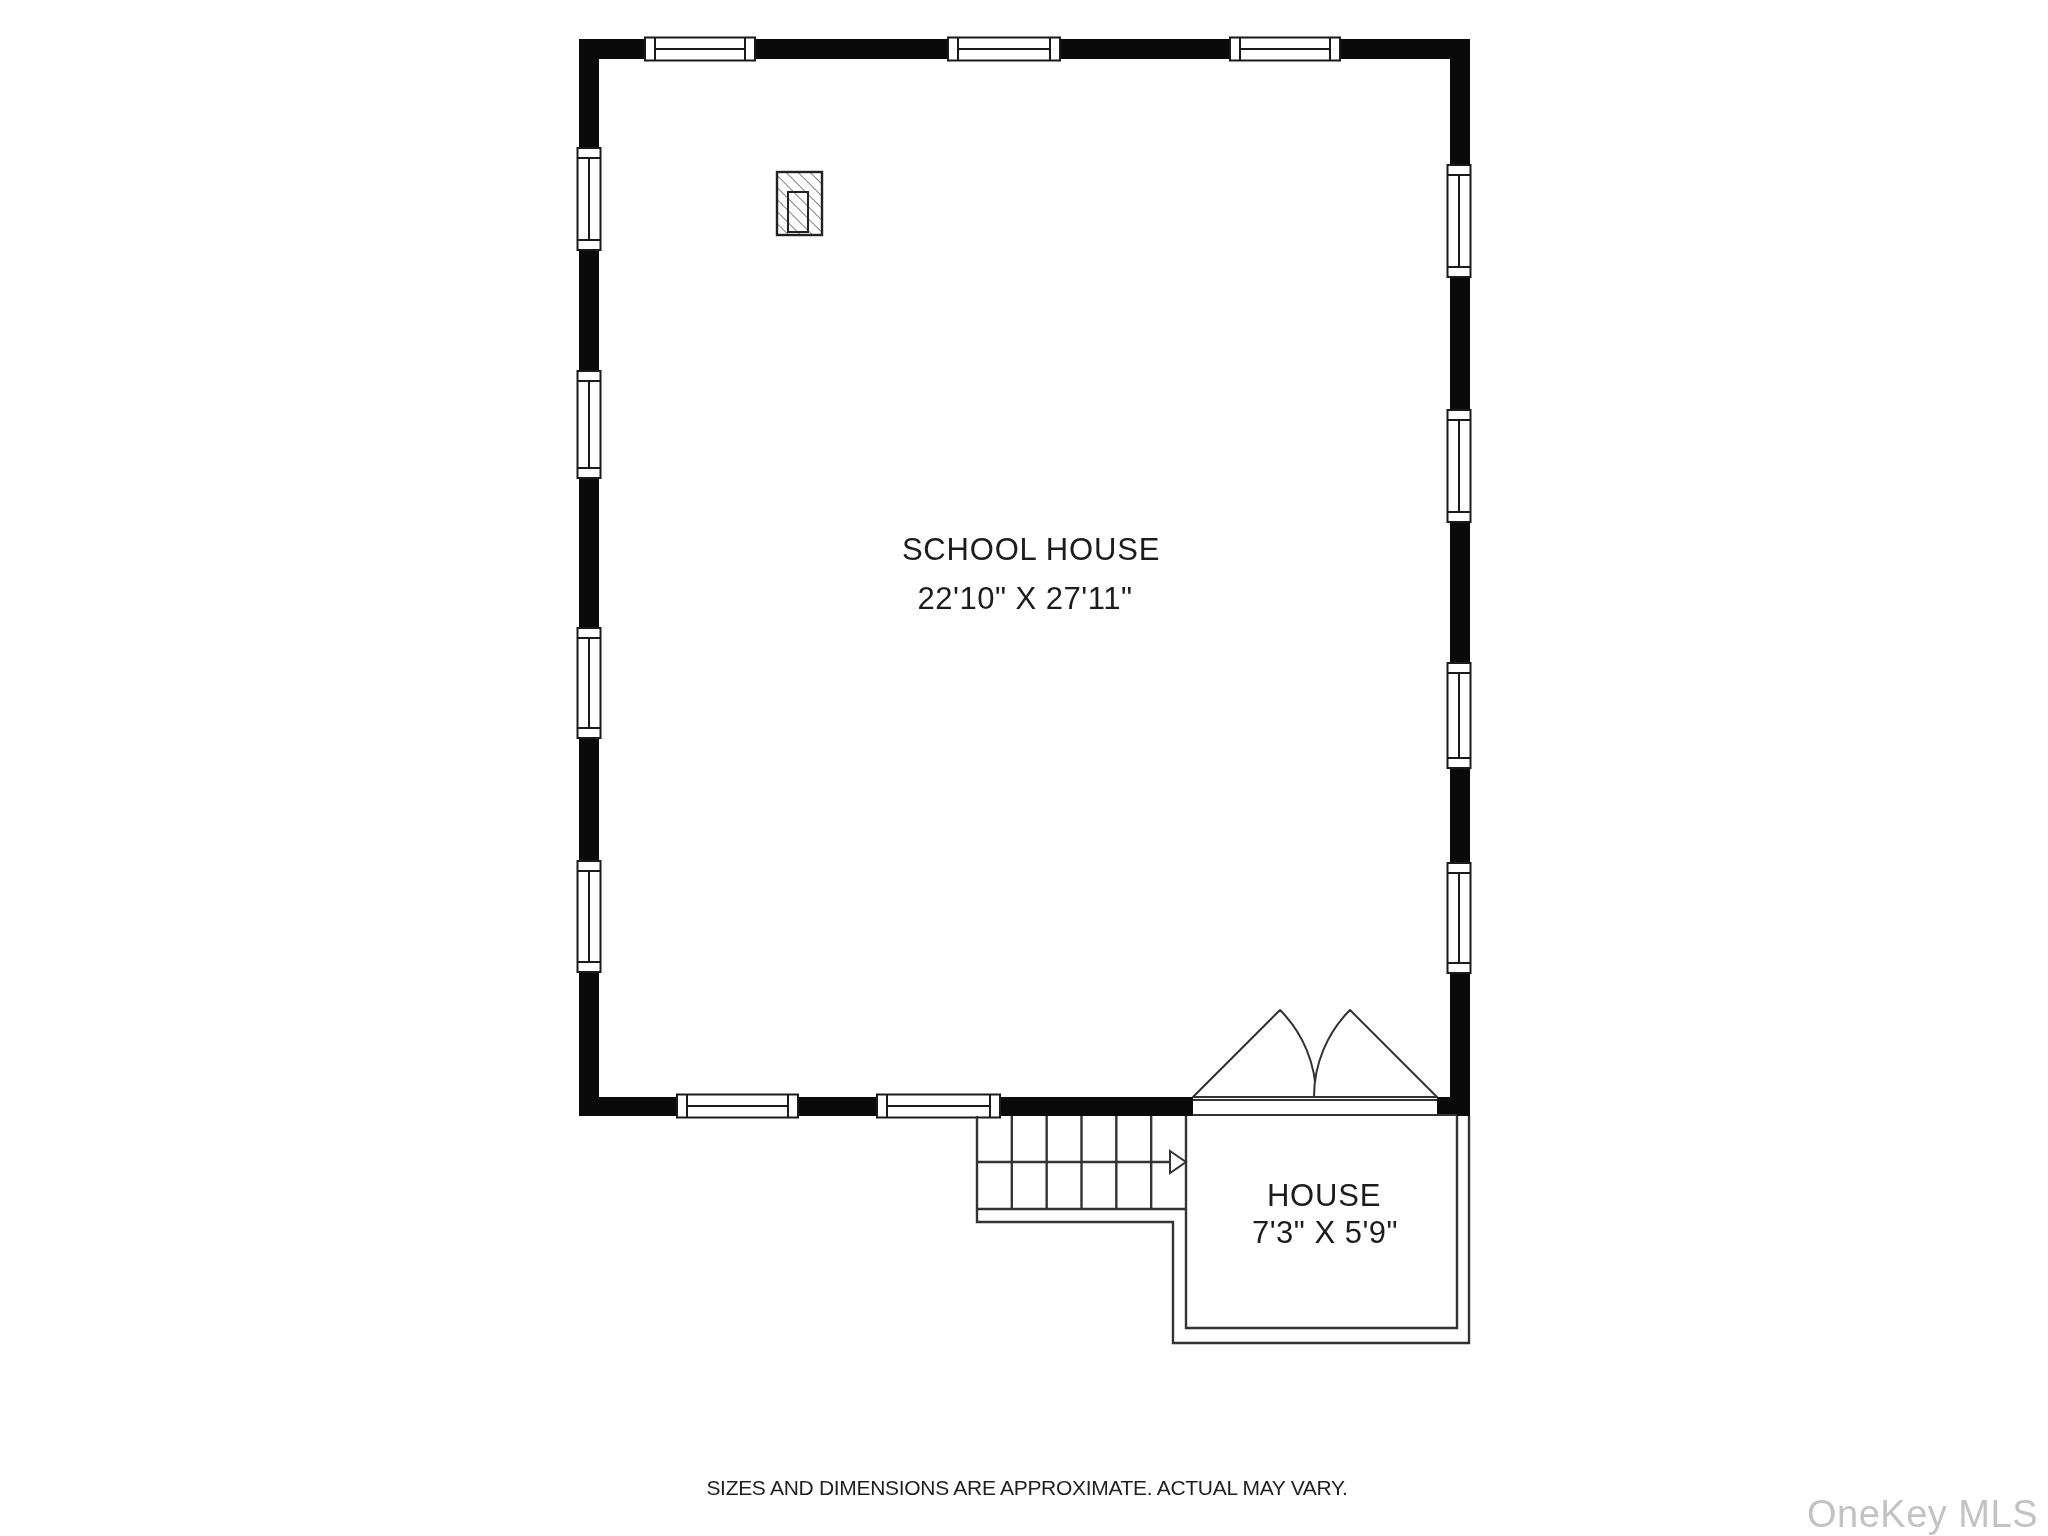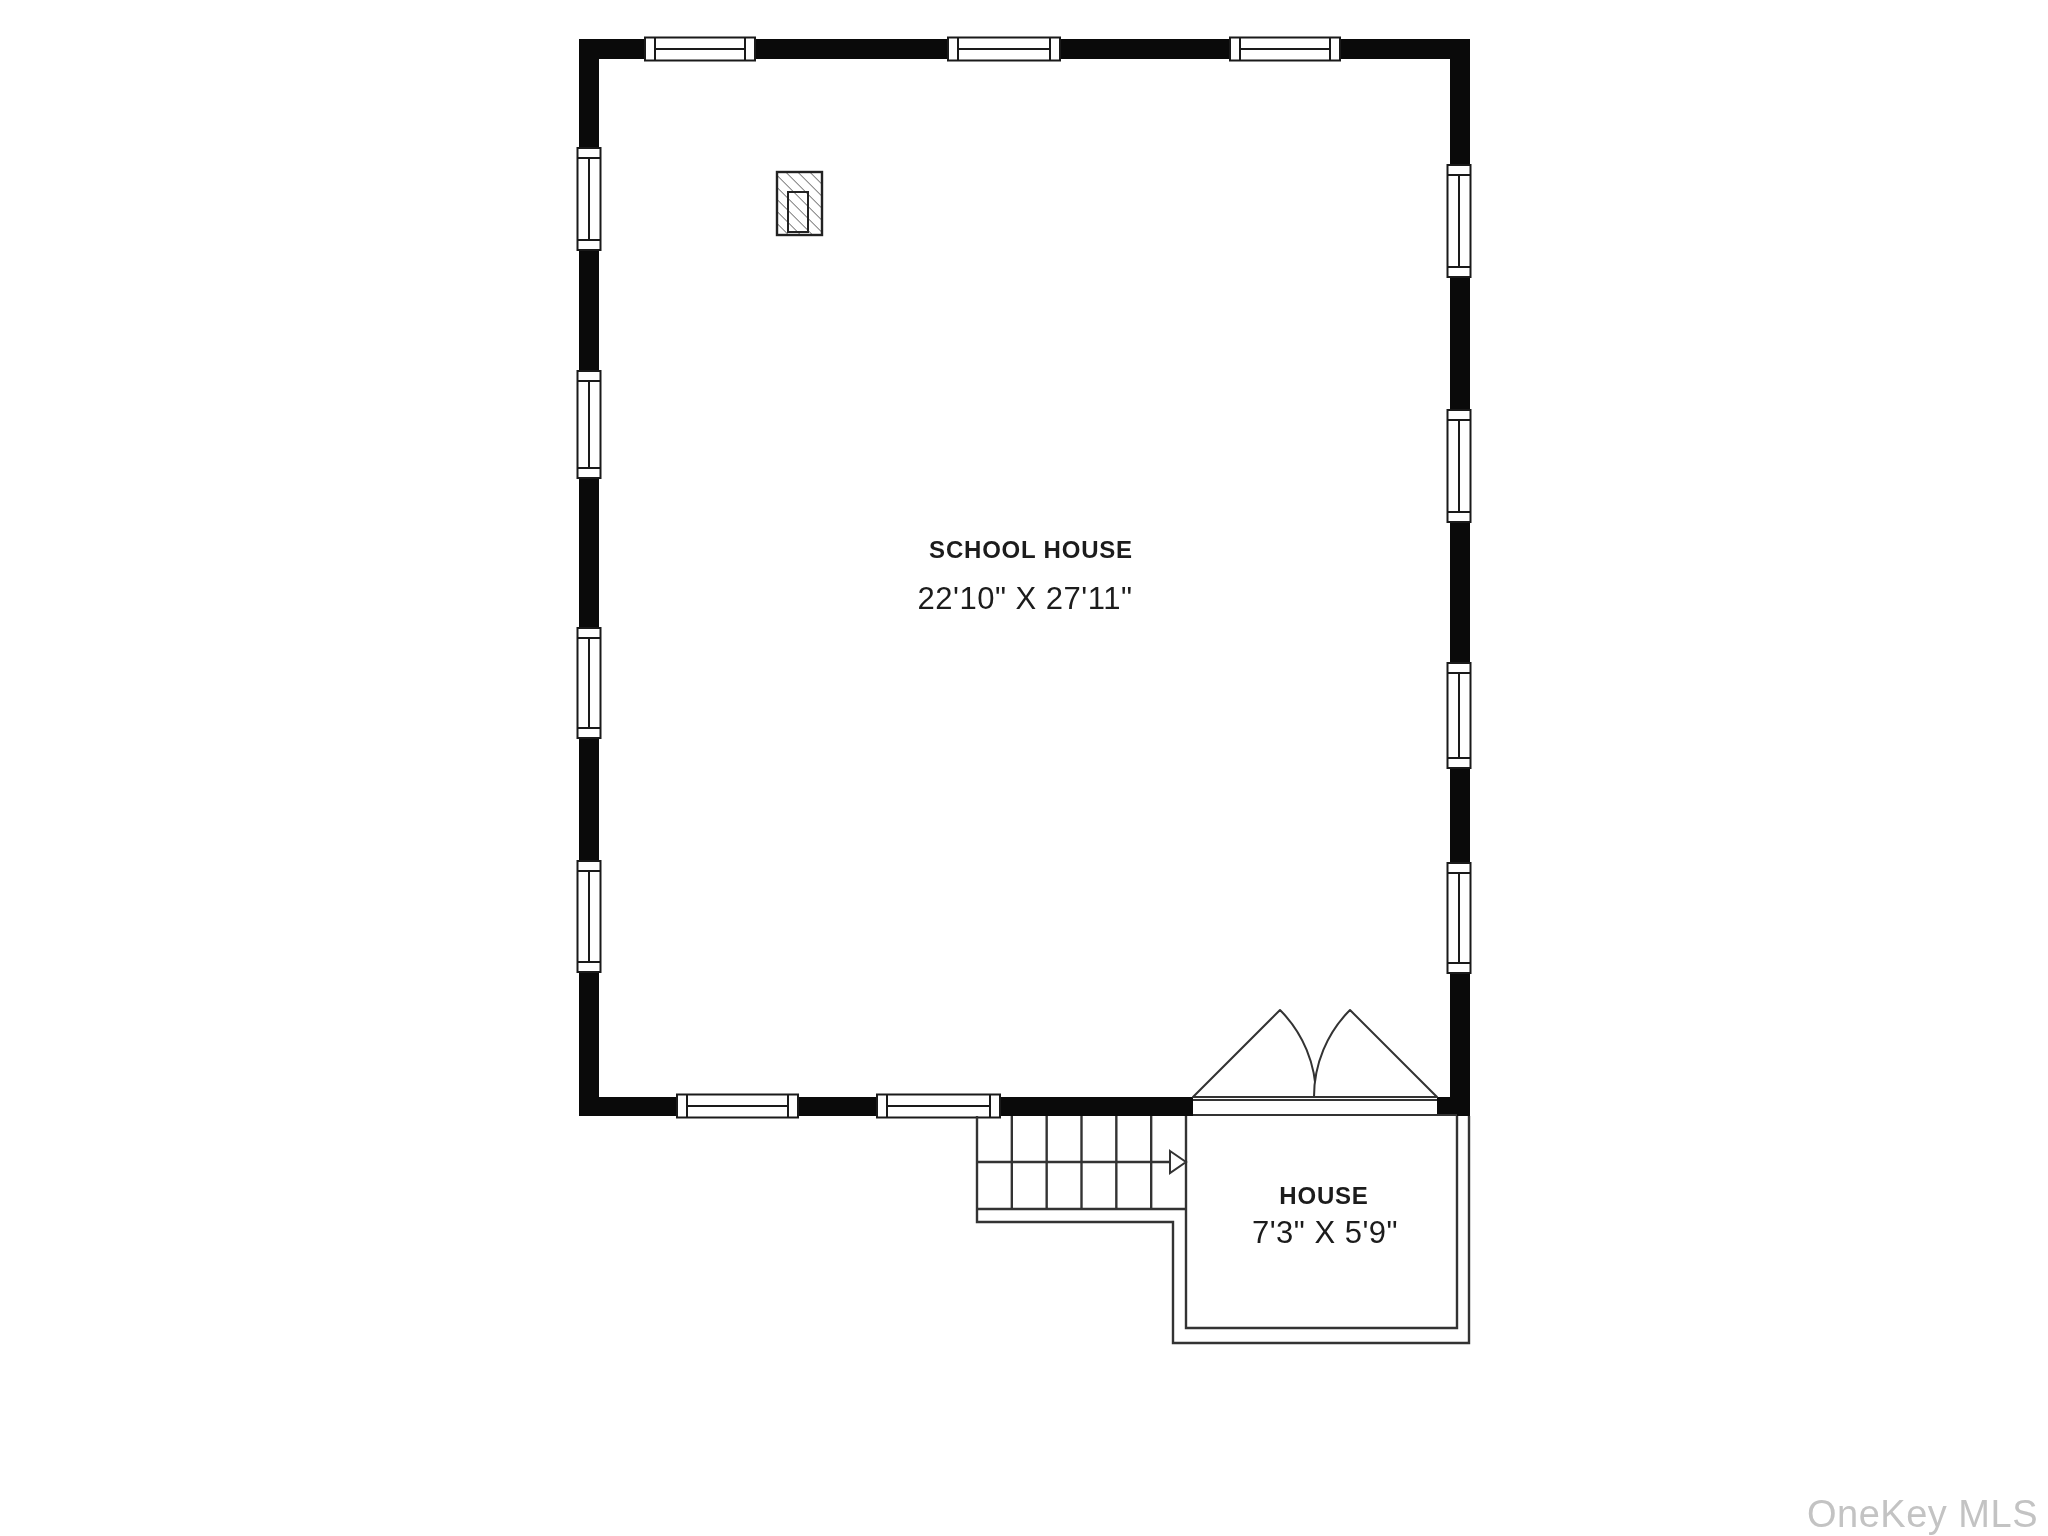--- a/index.html
+++ b/index.html
@@ -6,21 +6,21 @@
     --bg:#ffffff; --wall:#0a0a0a; --line:#333333; --text:#1c1c1c; --watermark:#c3c3c3;
   }
   html,body{margin:0;padding:0;background:#fff;}
   .canvas{
     position:relative;width:2048px;height:1536px;background:var(--bg);
     overflow:hidden;font-family:"Liberation Sans", sans-serif;
   }
   .plan-svg{position:absolute;left:0;top:0;width:2048px;height:1536px;}
   .txt{position:absolute;white-space:nowrap;color:var(--text);}
   .center{transform:translate(-50%,-50%);}
-  .plan-label{font-size:24px;letter-spacing:0.8px;font-weight:bold;}
+  .plan-label{font-size:31px;letter-spacing:0.8px;}
   .plan-dims{font-size:31px;letter-spacing:0.5px;}
   .disclaimer{font-size:21px;letter-spacing:-0.3px;color:#1f1f1f;}
   .watermark{font-size:38px;color:var(--watermark);letter-spacing:0.5px;margin-left:26px;}
 </style>
 </head>
 <body>
 
 <div class="canvas">
 
   <svg class="plan-svg" viewBox="0 0 2048 1536">
@@ -161,15 +161,16 @@
       <path d="M1186 1209 L1186 1328 L1457 1328 L1457 1116"></path>
     </g>
   </svg>
 
   <div class="txt center plan-label" style="left:1031px;top:550px;">SCHOOL HOUSE</div>
   <div class="txt center plan-dims" style="left:1025px;top:599px;">22'10" X 27'11"</div>
 
   <div class="txt center plan-label" style="left:1324px;top:1196px;">HOUSE</div>
   <div class="txt center plan-dims" style="left:1325px;top:1233px;">7'3" X 5'9"</div>
 
+  <div class="txt center disclaimer" style="left:1027px;top:1488px;">SIZES AND DIMENSIONS ARE APPROXIMATE. ACTUAL MAY VARY.</div>
 
   <div class="txt watermark" style="right:10px;top:1493px;">OneKey MLS</div>
 </div>
 
 </body></html>

